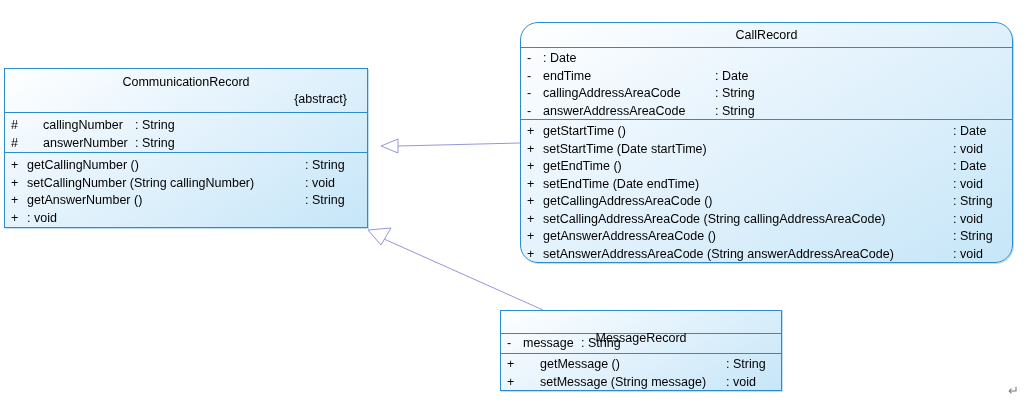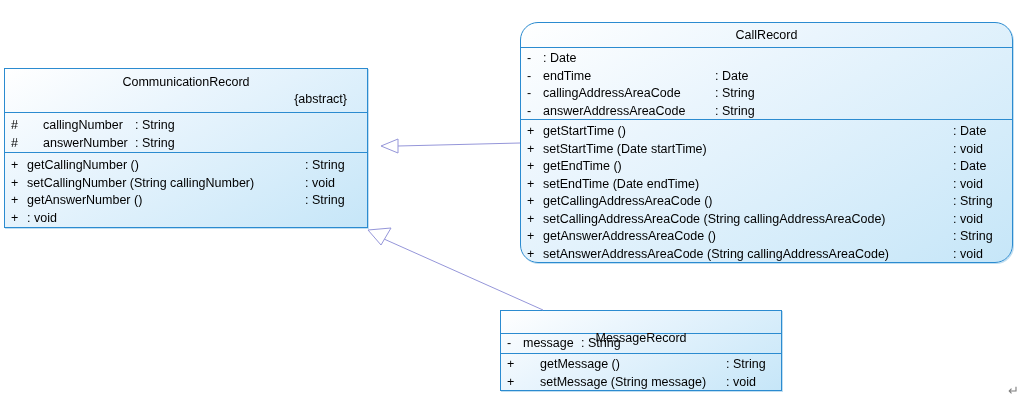--- a/index.html
+++ b/index.html
@@ -176,21 +176,21 @@
           <span class="nm">setCallingAddressAreaCode (String callingAddressAreaCode)</span>
           <span class="ty">: void</span>
         </div>
         <div class="row">
           <span class="vis">+</span>
           <span class="nm">getAnswerAddressAreaCode ()</span>
           <span class="ty">: String</span>
         </div>
         <div class="row">
           <span class="vis">+</span>
-          <span class="nm">setAnswerAddressAreaCode (String callingAddressAreaCode)</span>
+          <span class="nm">setAnswerAddressAreaCode (String answerAddressAreaCode)</span>
           <span class="ty">: void</span>
         </div>
       </div>
   </div>
 
   <div class="cls c2">
     <div class="hdr">
       <span class="title">MessageRecord</span>
     </div>
     <div class="sec sec-attrs">

